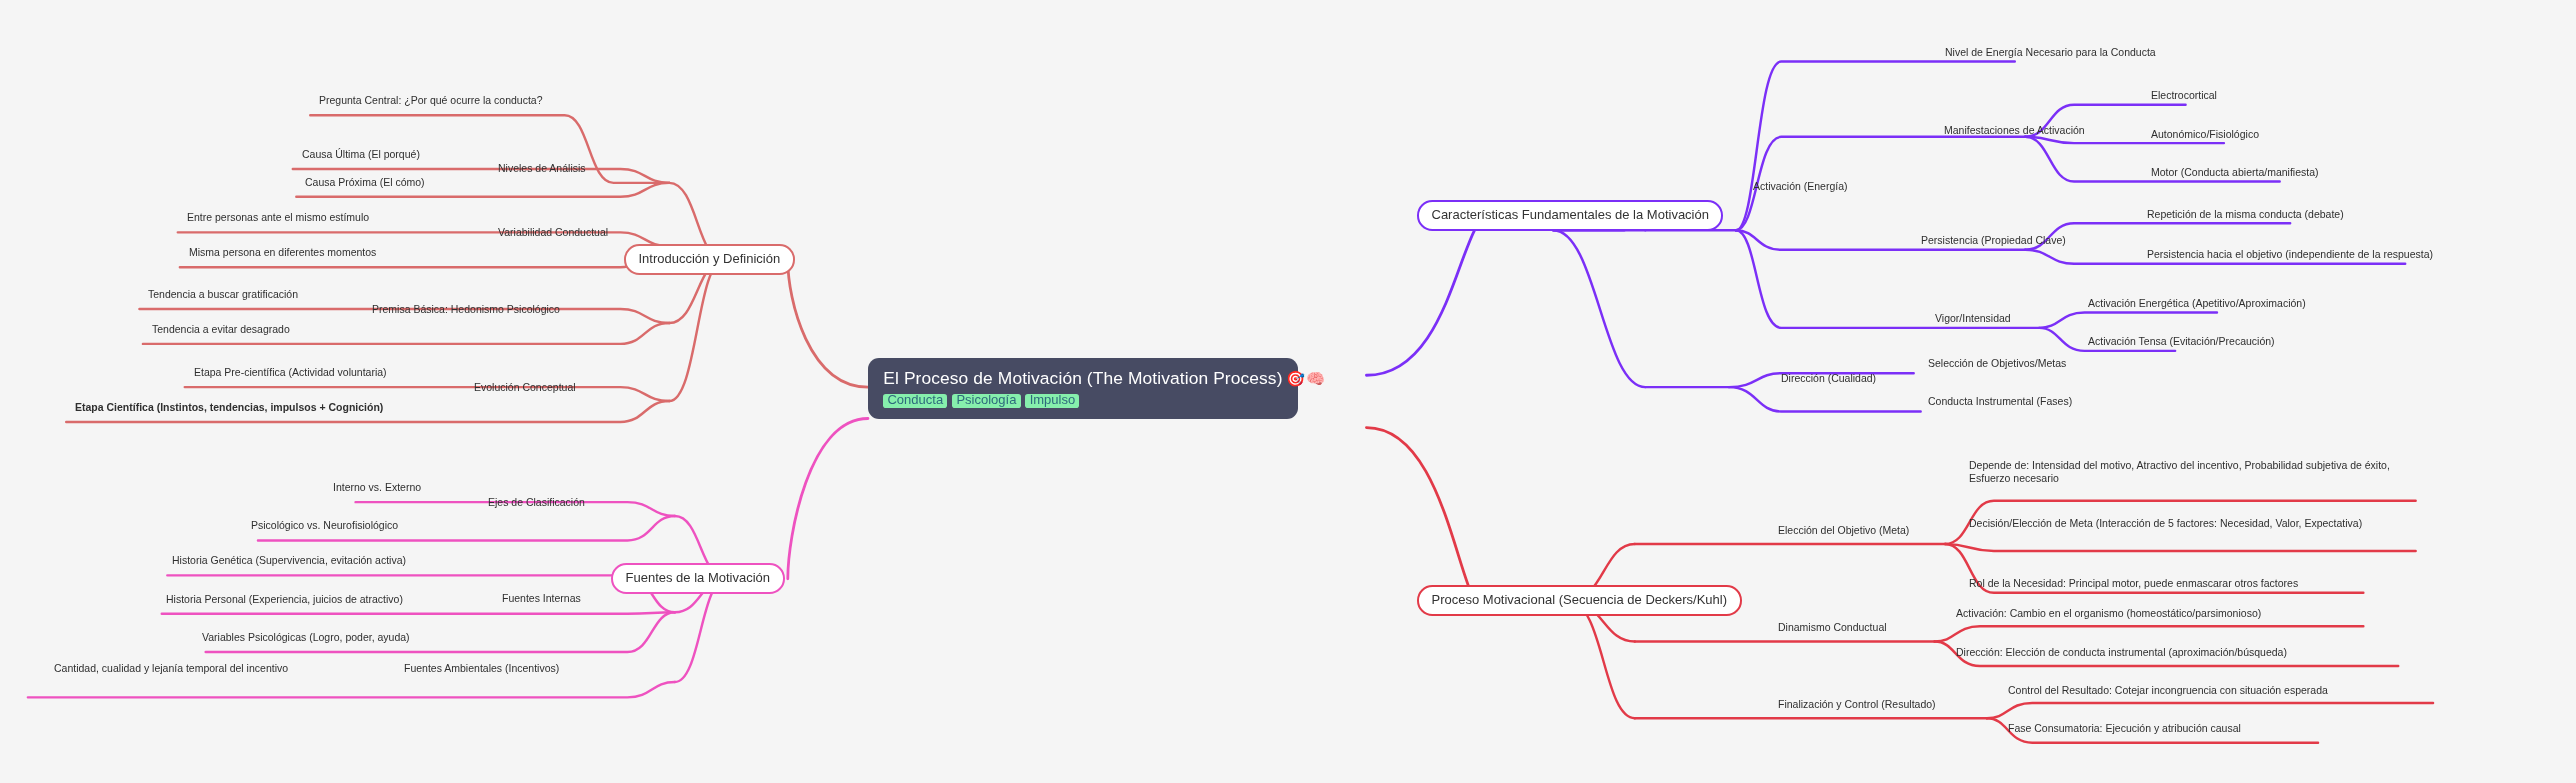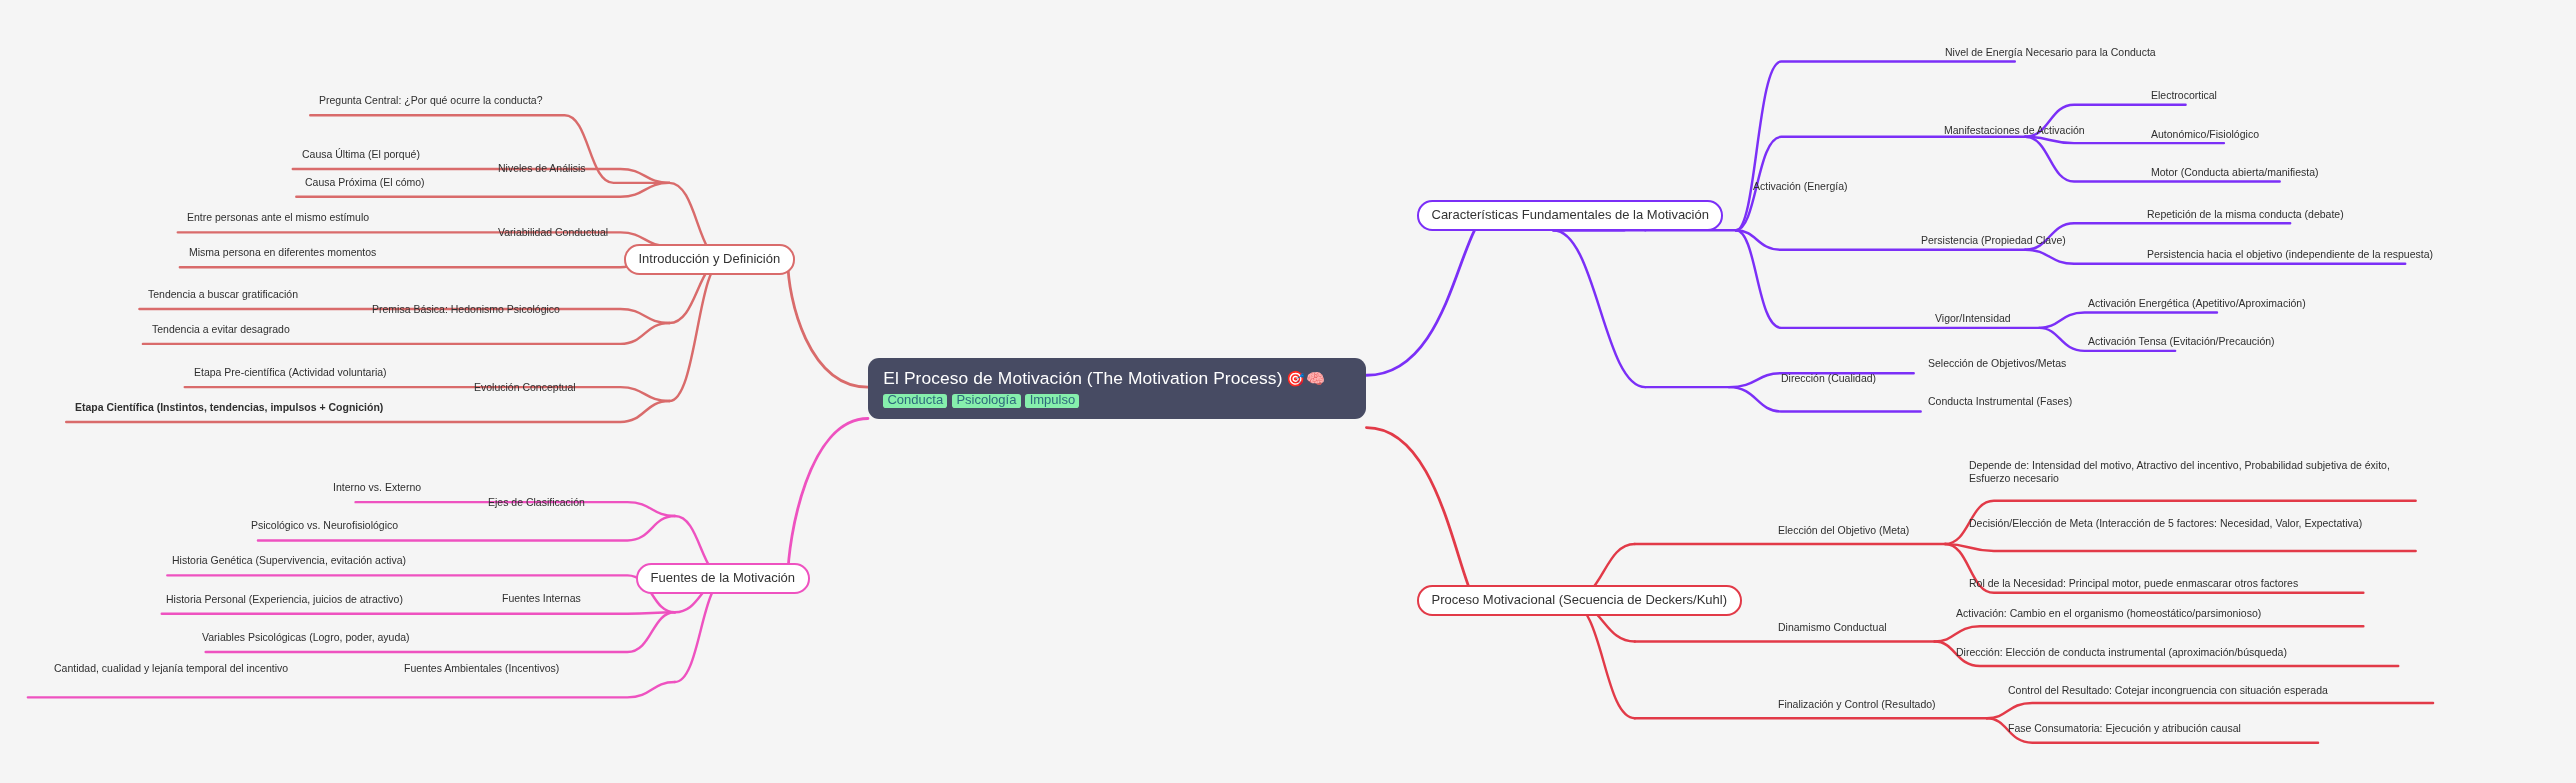--- a/index.html
+++ b/index.html
@@ -158,21 +158,21 @@
         <path d="M2775,920 C2805,920 2805,898 2840,898 L3390,898"></path>
         <path d="M2775,920 C2805,920 2805,955 2840,955 L3440,955"></path>
 
         <path d="M2345,1030 L2850,1030"></path>
         <path d="M2850,1030 C2880,1030 2880,1008 2915,1008 L3490,1008"></path>
         <path d="M2850,1030 C2880,1030 2880,1065 2915,1065 L3325,1065"></path>
       </g>
     </g>
   </svg>
 
-  <div class="root" style="left:868px;top:358px;width:498px;">
+  <div class="root" style="left:868px;top:358px;width:430px;">
     <div class="root-title">
       <span>El Proceso de Motivación (The Motivation Process)</span><span class="root-emojis">🎯🧠</span>
     </div>
     <div class="root-tags">
       <span class="tag">Conducta</span>
       <span class="tag">Psicología</span>
       <span class="tag">Impulso</span>
     </div>
   </div>
 
@@ -188,21 +188,21 @@
   <div class="lbl" style="left:189px;top:246px;">Misma persona en diferentes momentos</div>
 
   <div class="lbl" style="left:372px;top:303px;">Premisa Básica: Hedonismo Psicológico</div>
   <div class="lbl" style="left:148px;top:288px;">Tendencia a buscar gratificación</div>
   <div class="lbl" style="left:152px;top:323px;">Tendencia a evitar desagrado</div>
 
   <div class="lbl" style="left:474px;top:381px;">Evolución Conceptual</div>
   <div class="lbl" style="left:194px;top:366px;">Etapa Pre-científica (Actividad voluntaria)</div>
   <div class="lbl" style="left:75px;top:401px;font-weight:bold;">Etapa Científica (Instintos, tendencias, impulsos + Cognición)</div>
 
-  <div class="branch" style="left:636px;top:563px;border-color:#ee52c0;">Fuentes de la Motivación</div>
+  <div class="branch" style="left:611px;top:563px;border-color:#ee52c0;">Fuentes de la Motivación</div>
 
   <div class="lbl" style="left:488px;top:496px;">Ejes de Clasificación</div>
   <div class="lbl" style="left:333px;top:481px;">Interno vs. Externo</div>
   <div class="lbl" style="left:251px;top:519px;">Psicológico vs. Neurofisiológico</div>
 
   <div class="lbl" style="left:502px;top:592px;">Fuentes Internas</div>
   <div class="lbl" style="left:172px;top:554px;">Historia Genética (Supervivencia, evitación activa)</div>
   <div class="lbl" style="left:166px;top:593px;">Historia Personal (Experiencia, juicios de atractivo)</div>
   <div class="lbl" style="left:202px;top:631px;">Variables Psicológicas (Logro, poder, ayuda)</div>
 

